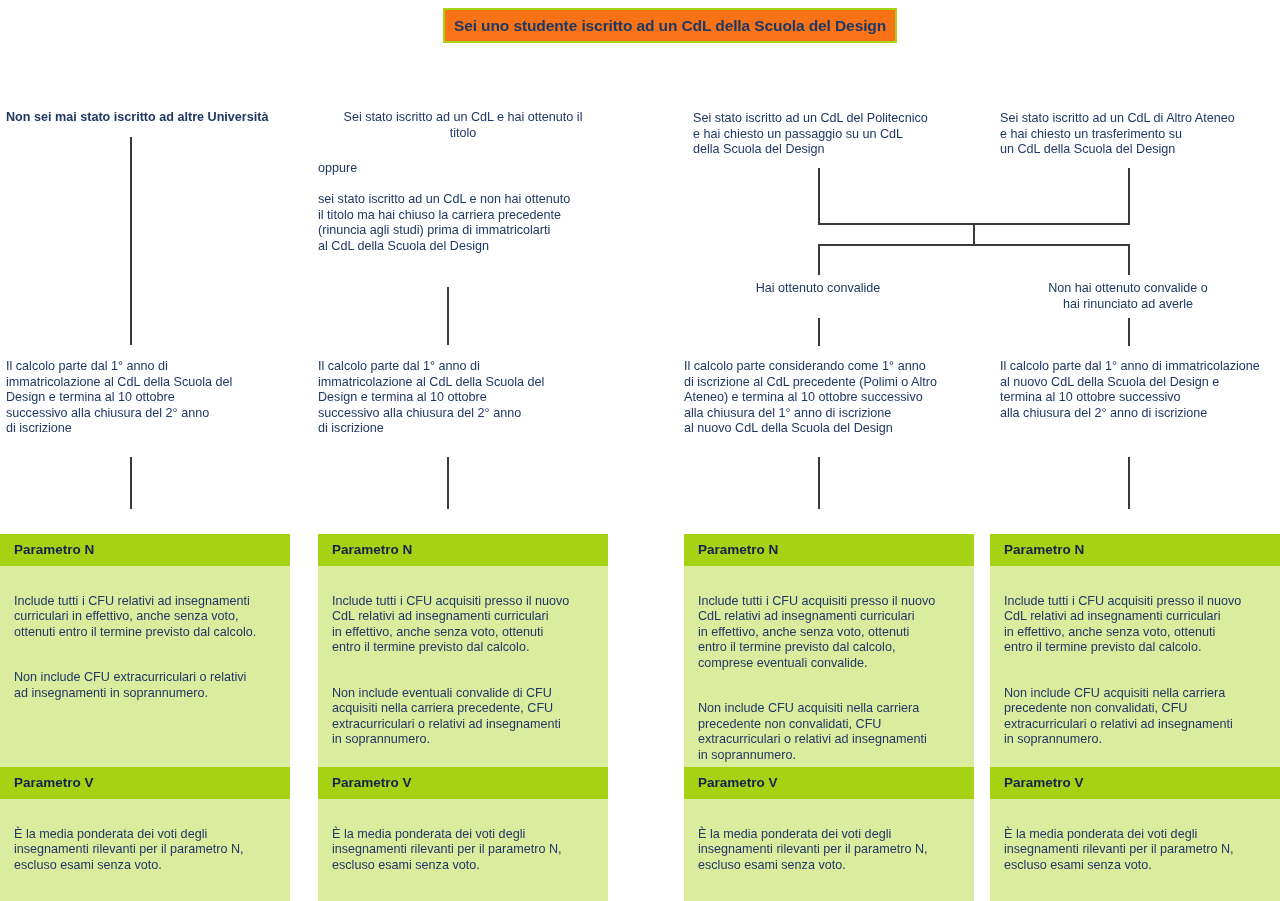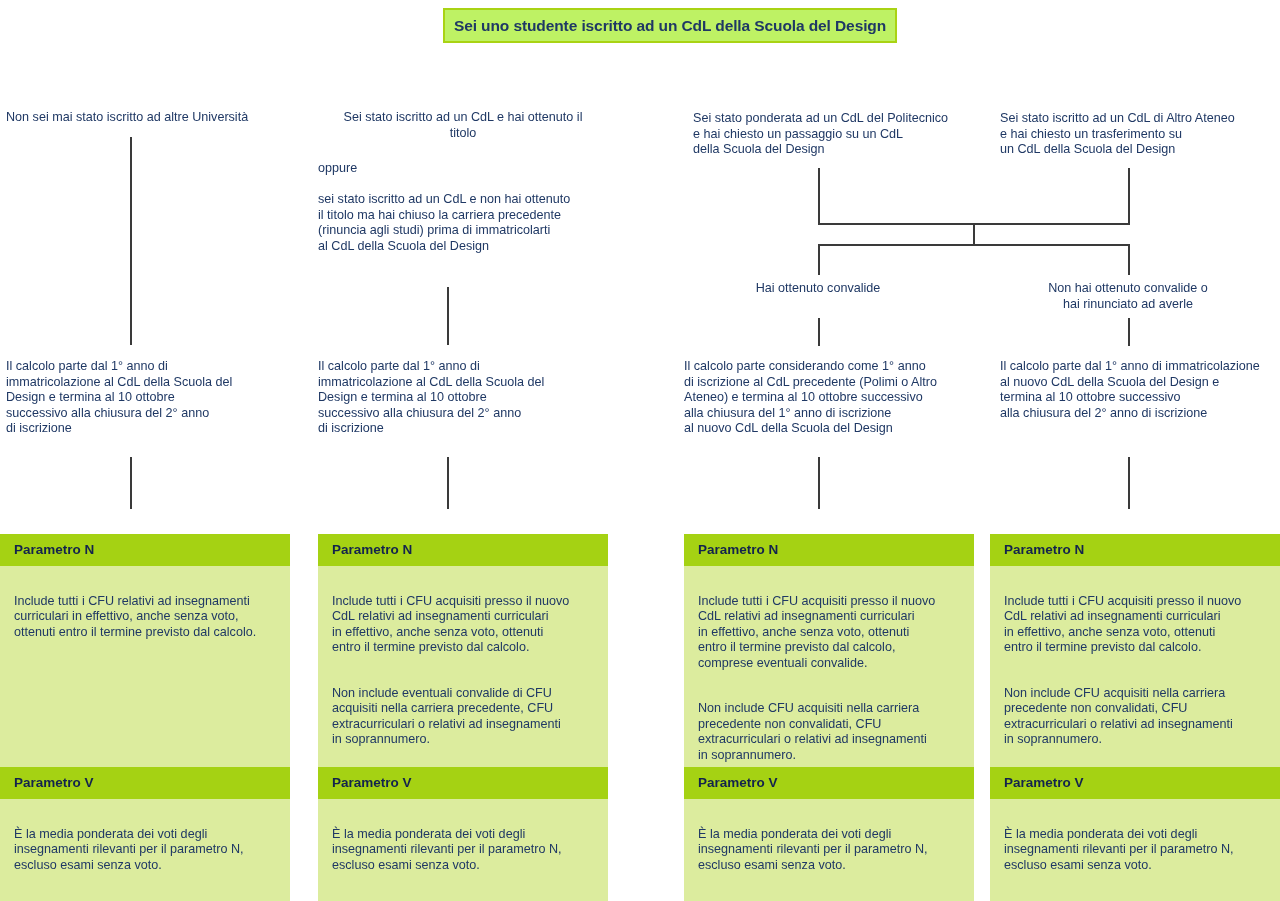--- a/index.html
+++ b/index.html
@@ -19,21 +19,21 @@
 
   
   .title-box {
     position: absolute;
     left: 443px;
     top: 8px;
     width: 454px;
     height: 35px;
     box-sizing: border-box;
     border: 2px solid #a9d314;
-    background: #bef264;
+    background: #f97316;
     display: flex;
     align-items: center;
     justify-content: center;
   }
   .title-text {
     font-size: 15.5px;
     font-weight: bold;
     color: #1f3864;
     letter-spacing: -0.1px;
     white-space: nowrap;
@@ -94,31 +94,31 @@
     margin-bottom: 0;
   }
 </style>
 </head>
 <body>
 
 <div class="title-box">
   <span class="title-text">Sei uno studente iscritto ad un CdL della  Scuola del Design</span>
 </div>
 
-<div class="tblock" style="left:6px; top:110px; width:290px;">Non sei mai stato iscritto ad altre Università</div>
+<div class="tblock" style="left:6px; top:110px; width:290px;font-weight:bold;">Non sei mai stato iscritto ad altre Università</div>
 
 <div class="tblock" style="left:318px; top:110px; width:290px;text-align:center;">Sei stato iscritto ad un CdL e hai ottenuto il
 titolo</div>
 <div class="tblock" style="left:318px; top:161px; width:290px;">oppure</div>
 <div class="tblock" style="left:318px; top:192px; width:300px;">sei stato iscritto ad un CdL e non hai ottenuto
 il titolo ma hai chiuso la carriera precedente
 (rinuncia agli studi) prima di immatricolarti
 al CdL della Scuola del Design</div>
 
-<div class="tblock" style="left:693px; top:111px; width:290px;">Sei stato ponderata ad un CdL del Politecnico
+<div class="tblock" style="left:693px; top:111px; width:290px;">Sei stato iscritto ad un CdL del Politecnico
 e hai chiesto un passaggio su un CdL
 della Scuola del Design</div>
 
 <div class="tblock" style="left:1000px; top:111px; width:290px;">Sei stato iscritto ad un CdL di Altro Ateneo
 e hai chiesto un trasferimento su
 un CdL della Scuola del Design</div>
 
 <div class="vline" style="left:130px; top:137px; height:208px;"></div>
 
 <div class="vline" style="left:447px; top:287px; height:58px;"></div>
@@ -162,20 +162,22 @@
 <div class="vline" style="left:447px; top:457px; height:52px;"></div>
 <div class="vline" style="left:818px; top:457px; height:52px;"></div>
 <div class="vline" style="left:1128px; top:457px; height:52px;"></div>
 
 <div class="card" style="left:0px; top:534px; width:290px;">
   <div class="card-head">Parametro N</div>
   <div class="card-body" style="height:201px;">
     <p>Include tutti i CFU relativi ad insegnamenti
 curriculari in effettivo, anche senza voto,
 ottenuti entro il termine previsto dal calcolo.</p>
+    <p>Non include CFU extracurriculari o relativi
+ad insegnamenti in soprannumero.</p>
   </div>
 </div>
 
 <div class="card" style="left:318px; top:534px; width:290px;">
   <div class="card-head">Parametro N</div>
   <div class="card-body" style="height:201px;">
     <p>Include tutti i CFU acquisiti presso il nuovo
 CdL relativi ad insegnamenti curriculari
 in effettivo, anche senza voto, ottenuti
 entro il termine previsto dal calcolo.</p>

